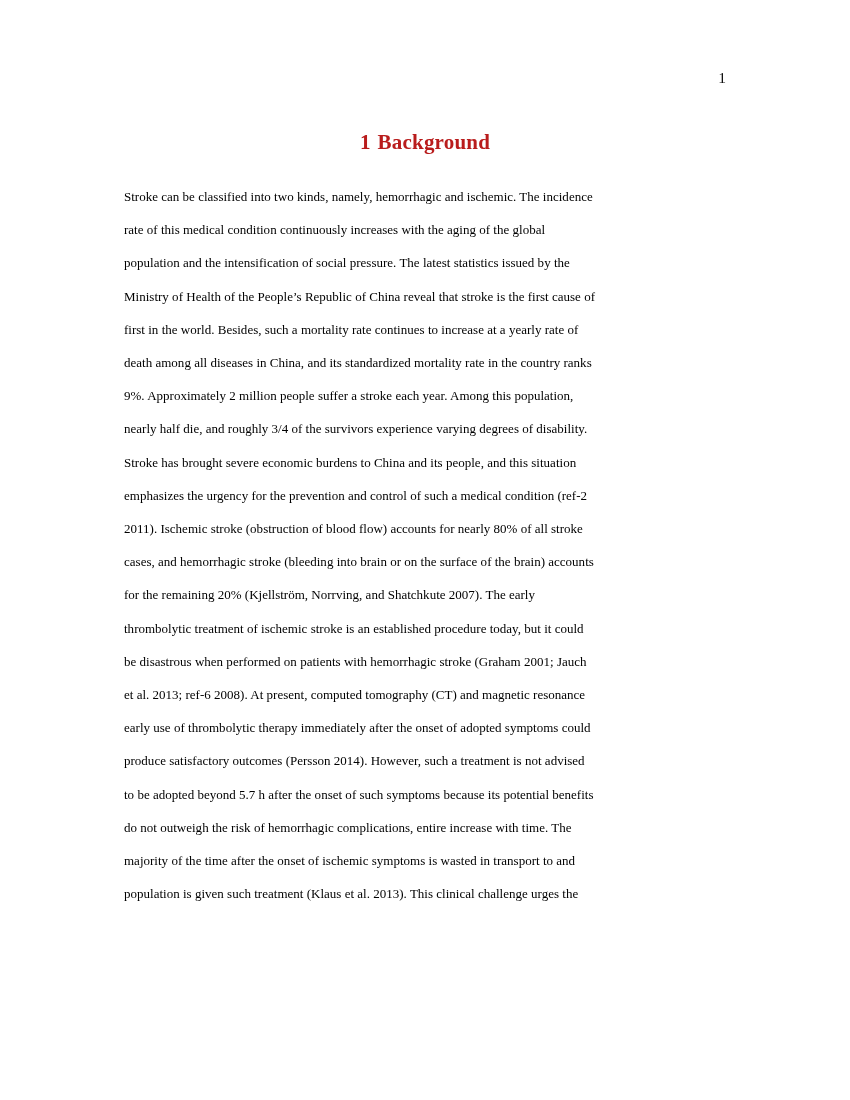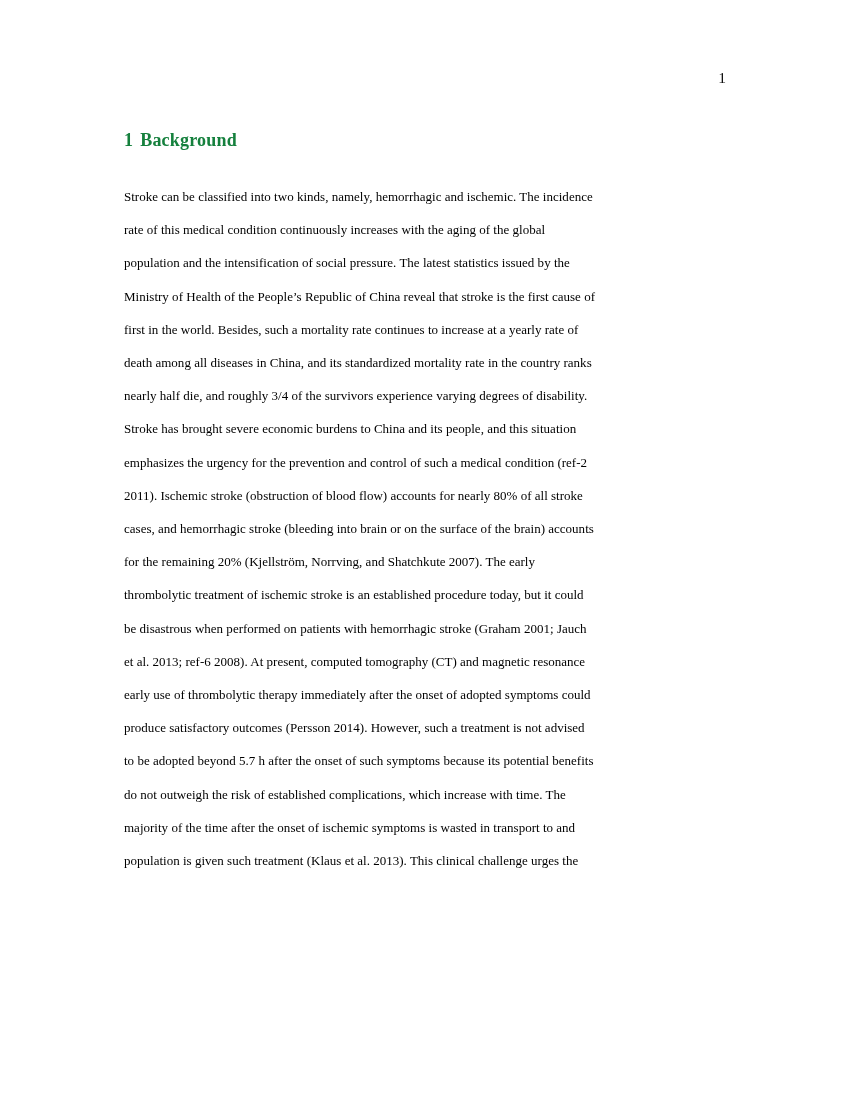--- a/index.html
+++ b/index.html
@@ -31,26 +31,26 @@
     text-align: right;
     font-size: 15.5px;
     line-height: 1;
     color: #111111;
   }
   .section-heading {
     position: absolute;
     top: 130px;
     left: 124px;
     width: 602px;
-    text-align: left;
+    text-align: center;
     font-weight: bold;
-    font-size: 18px;
+    font-size: 21px;
     line-height: 1.2;
     letter-spacing: 0.2px;
-    color: #15803d;
+    color: #b91c1c;
   }
   .section-heading .num {
     margin-right: 7px;
   }
   .body-block {
     position: absolute;
     top: 180px;
     left: 124px;
     width: 604px;
   }
@@ -73,30 +73,31 @@
     <span class="num">1</span><span>Background</span>
   </div>
 
   <div class="body-block">
       <div class="body-line">Stroke can be classified into two kinds, namely, hemorrhagic and ischemic. The incidence</div>
       <div class="body-line">rate of this medical condition continuously increases with the aging of the global</div>
       <div class="body-line">population and the intensification of social pressure. The latest statistics issued by the</div>
       <div class="body-line">Ministry of Health of the People’s Republic of China reveal that stroke is the first cause of</div>
       <div class="body-line">first in the world. Besides, such a mortality rate continues to increase at a yearly rate of</div>
       <div class="body-line">death among all diseases in China, and its standardized mortality rate in the country ranks</div>
+      <div class="body-line">9%. Approximately 2 million people suffer a stroke each year. Among this population,</div>
       <div class="body-line">nearly half die, and roughly 3/4 of the survivors experience varying degrees of disability.</div>
       <div class="body-line">Stroke has brought severe economic burdens to China and its people, and this situation</div>
       <div class="body-line">emphasizes the urgency for the prevention and control of such a medical condition (ref-2</div>
       <div class="body-line">2011). Ischemic stroke (obstruction of blood flow) accounts for nearly 80% of all stroke</div>
       <div class="body-line">cases, and hemorrhagic stroke (bleeding into brain or on the surface of the brain) accounts</div>
       <div class="body-line">for the remaining 20% (Kjellström, Norrving, and Shatchkute 2007). The early</div>
       <div class="body-line">thrombolytic treatment of ischemic stroke is an established procedure today, but it could</div>
       <div class="body-line">be disastrous when performed on patients with hemorrhagic stroke (Graham 2001; Jauch</div>
       <div class="body-line">et al. 2013; ref-6 2008). At present, computed tomography (CT) and magnetic resonance</div>
       <div class="body-line">early use of thrombolytic therapy immediately after the onset of adopted symptoms could</div>
       <div class="body-line">produce satisfactory outcomes (Persson 2014). However, such a treatment is not advised</div>
       <div class="body-line">to be adopted beyond 5.7 h after the onset of such symptoms because its potential benefits</div>
-      <div class="body-line">do not outweigh the risk of established complications, which increase with time. The</div>
+      <div class="body-line">do not outweigh the risk of hemorrhagic complications, entire increase with time. The</div>
       <div class="body-line">majority of the time after the onset of ischemic symptoms is wasted in transport to and</div>
       <div class="body-line">population is given such treatment (Klaus et al. 2013). This clinical challenge urges the</div>
     </div>
 
 </div>
 
 </body></html>

